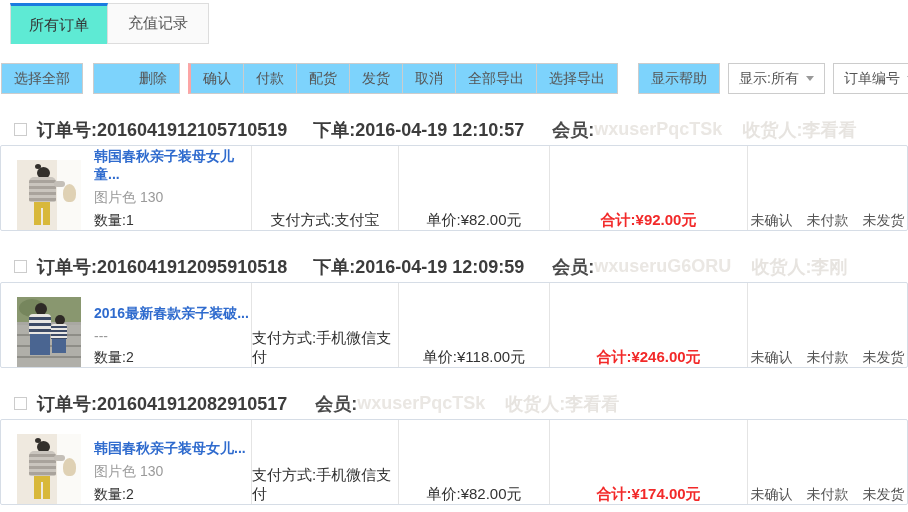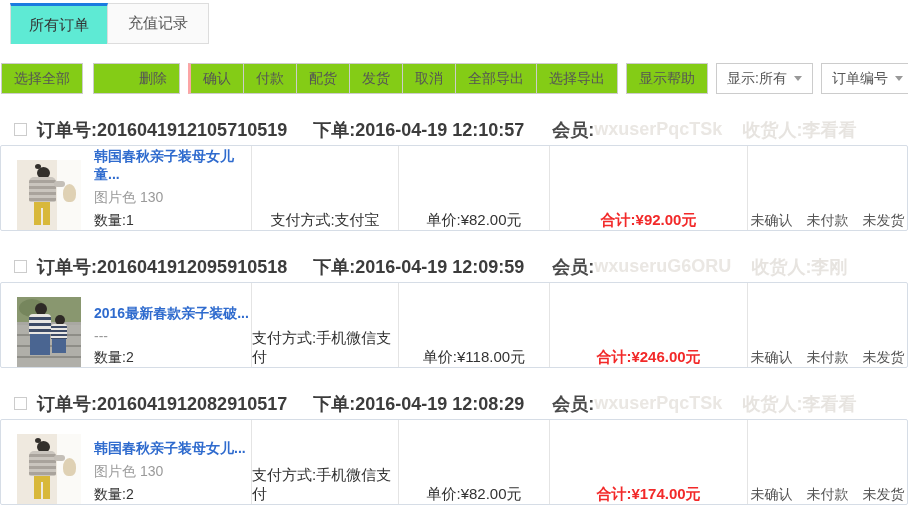--- a/index.html
+++ b/index.html
@@ -20,24 +20,24 @@
     background:#5eead4; color:#333;
   }
   .tab.inactive {
     width:101px; border:1px solid #ddd; border-left:none;
     background:#fafafa; color:#555;
   }
 
   
   .toolbar { display:flex; align-items:center; margin-top:19px; padding-left:1px; height:31px; }
   .btn {
-    border:1px solid #ccc; background:#84cc16; color:#555; font-size:14px;
+    border:1px solid #ccc; background:#7dd3fc; color:#555; font-size:14px;
     height:31px; line-height:29px; padding:0 12px; white-space:nowrap;
   }
-  .gap-10 { margin-left:10px;padding-left:45px; } .gap-12 { margin-left:8px; }
+  .gap-10 { margin-left:10px;padding-left:45px; } .gap-12 { margin-left:20px; }
   .btn-group { display:flex; margin-left:8px; }
   .btn-group .btn { border-left:none; }
   .btn-group .btn:first-child { border-left:3px solid #fca5a5; }
   .toolbar-right { margin-left:auto; display:flex; align-items:center; }
   .dropdown {
     border:1px solid #ccc; background:#fff; height:31px; padding:8px 10px;
     display:flex; align-items:center; gap:7px; font-size:14px; color:#555;
     margin-left:8px; white-space:nowrap;
   }
   .caret {
@@ -230,21 +230,20 @@
       <span>未付款</span>
       <span>未发货</span>
     </div>
   </div>
 </div>
 
 <div class="order">
   <div class="order-header">
     <span class="checkbox"></span>
     <span>订单号:2016041912082910517</span>
-    <span class="oh-placed">下单:2016-04-19 12:08:29</span>
     <span class="oh-member-label">会员:</span>
     <span class="oh-member">wxuserPqcTSk</span>
     <span class="oh-receiver">收货人:李看看</span>
   </div>
   <div class="order-card">
     <div class="cell cell-product">
       <div class="thumb thumb-a">
         <span class="ta-flower"></span>
           <span class="ta-bun"></span>
           <span class="ta-head"></span>

